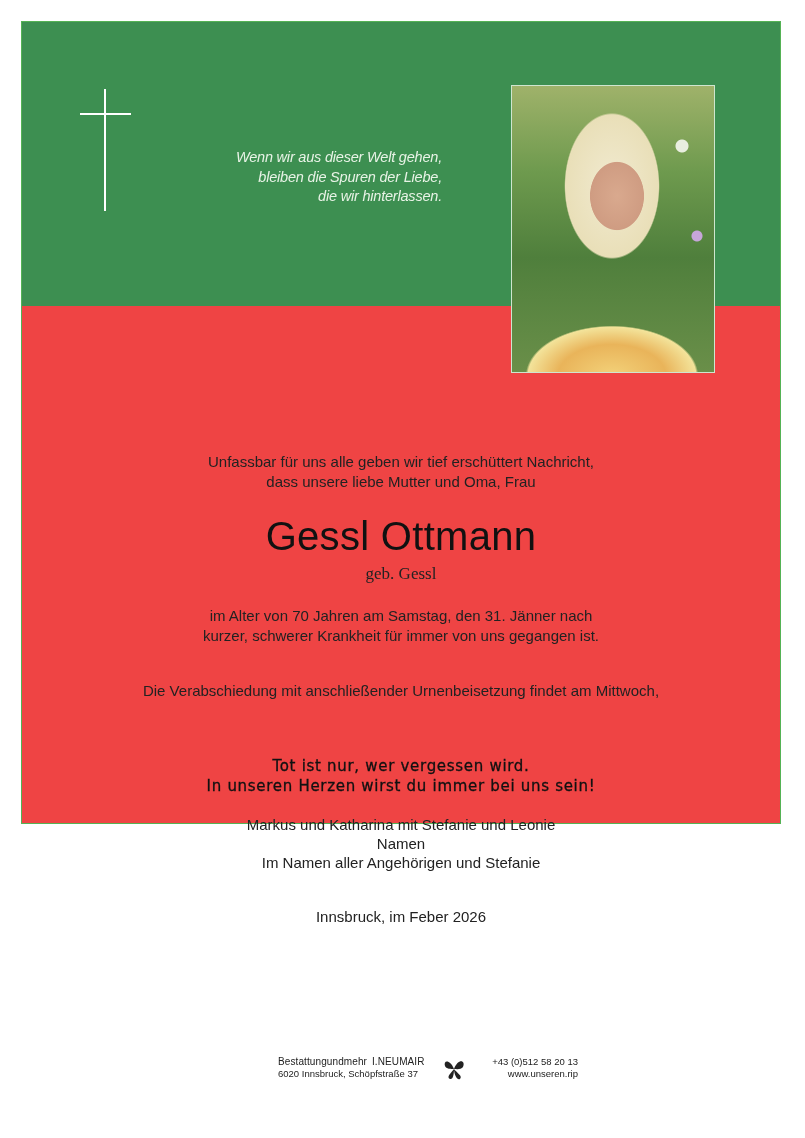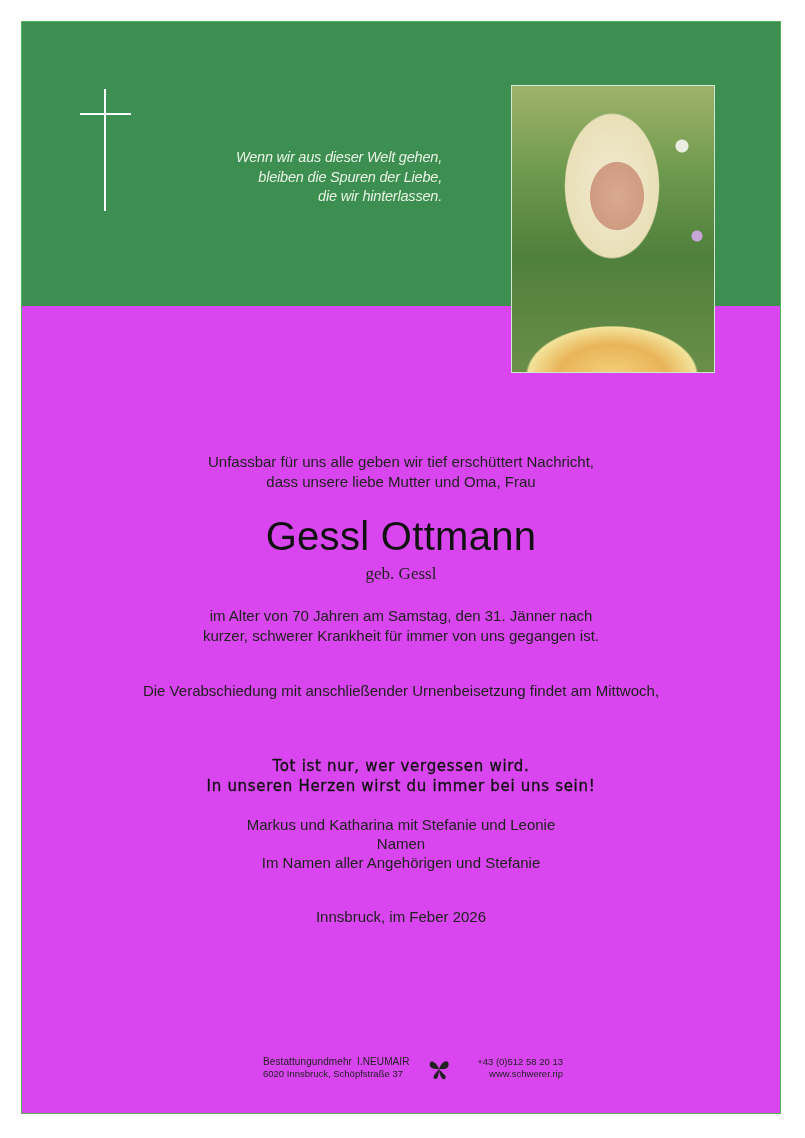--- a/index.html
+++ b/index.html
@@ -1,17 +1,17 @@
 <!DOCTYPE html>
 <html><head>
 <meta charset="utf-8">
 <style>
   html, body { margin:0; padding:0; background:#ffffff; }
   body { width:805px; height:1138px; position:relative; overflow:hidden; font-family:"Liberation Sans", sans-serif; color:#111; }
-  .card { position:absolute; left:21px; top:21px; width:760px; height:1093px; border:1.5px solid #55b255; box-sizing:border-box; background:#d946ef; }
+  .card { position:absolute; left:21px; top:21px; width:760px; height:803px; border:1.5px solid #55b255; box-sizing:border-box; background:#ef4444; }
   .header { position:absolute; left:0; top:0; width:100%; height:284px; background:#3d8f51; }
   .cross-v { position:absolute; left:82px; top:67px; width:2px; height:122px; background:#fff; }
   .cross-h { position:absolute; left:58px; top:91px; width:51px; height:2px; background:#fff; }
   .quote { position:absolute; right:338px; top:126px; text-align:right; color:#e8f3e6; font-style:italic; font-size:14.5px; line-height:19.5px; letter-spacing:-0.2px; }
   .photo { position:absolute; left:489px; top:63px; width:204px; height:288px; border:1px solid #cfe6cf; box-sizing:border-box; overflow:hidden;
     background:
       radial-gradient(ellipse 38px 48px at 105px 110px, #d9a98e 0%, #cf9c82 70%, transparent 72%),
       radial-gradient(ellipse 62px 95px at 100px 100px, #f1ead0 0%, #e9dfb8 75%, transparent 77%),
       radial-gradient(ellipse 120px 70px at 100px 290px, #f3d27a 0%, #e9b45a 45%, #f3e39a 70%, transparent 72%),
       radial-gradient(circle at 170px 60px, #e9eee0 0 6px, transparent 7px),
@@ -19,21 +19,21 @@
       linear-gradient(180deg, #9fb26a 0%, #6e9a4e 30%, #4f7f3c 60%, #6a8f49 100%); }
   .content { position:absolute; left:0; width:100%; text-align:center; }
   .intro { top:430px; font-size:15px; line-height:20px; color:#222; }
   .name { top:491px; font-size:40px; line-height:46px; color:#111; letter-spacing:0.3px; }
   .maiden { top:541px; font-size:17px; line-height:22px; color:#222;font-family:Liberation Serif, serif; }
   .age { top:584px; font-size:15px; line-height:20px; color:#222; }
   .ceremony { top:659px; font-size:15px; line-height:20px; color:#222; }
   .motto { top:734px; font-size:15px; line-height:20px; font-weight:bold; color:#111; letter-spacing:0.7px; font-family:"DejaVu Sans", sans-serif; font-weight:normal; -webkit-text-stroke:0.3px #111; }
   .family { top:793px; font-size:15px; line-height:19px; color:#222; }
   .place { top:885px; font-size:15px; line-height:20px; color:#222; }
-  .footer { position:absolute; left:241px; top:1034px; width:300px; height:30px; font-size:9.5px; color:#222; }
+  .footer { position:absolute; left:256px; top:1034px; width:300px; height:30px; font-size:9.5px; color:#222; }
   .f-left { position:absolute; left:0; top:0; line-height:12px; }
   .f-left .brand { font-size:10px; letter-spacing:0.1px; }
   .f-left .brand b { font-weight:normal; margin-left:5px; }
   .f-right { position:absolute; right:0; top:0; text-align:right; line-height:12px; }
   .butterfly { position:absolute; left:163px; top:0; width:26px; height:26px; }
 </style>
 </head>
 <body>
 
 <div class="card">
@@ -80,16 +80,16 @@
       <div>6020 Innsbruck, Schöpfstraße 37</div>
     </div>
     <svg class="butterfly" viewBox="0 0 26 26">
       <path d="M13 13 C9 3, 2 4, 4 10 C5 13, 10 13, 13 13 Z" fill="#222"></path>
       <path d="M13 13 C17 2, 25 4, 22 11 C20 14, 15 13, 13 13 Z" fill="#222"></path>
       <path d="M13 13 C10 17, 5 21, 9 23 C12 24, 13 18, 13 13 Z" fill="#222"></path>
       <path d="M13 13 C16 17, 22 20, 19 23 C16 25, 13 18, 13 13 Z" fill="#222"></path>
     </svg>
     <div class="f-right">
       <div>+43 (0)512 58 20 13</div>
-      <div>www.schwerer.rip</div>
+      <div>www.unseren.rip</div>
     </div>
   </div>
 </div>
 
 </body></html>

